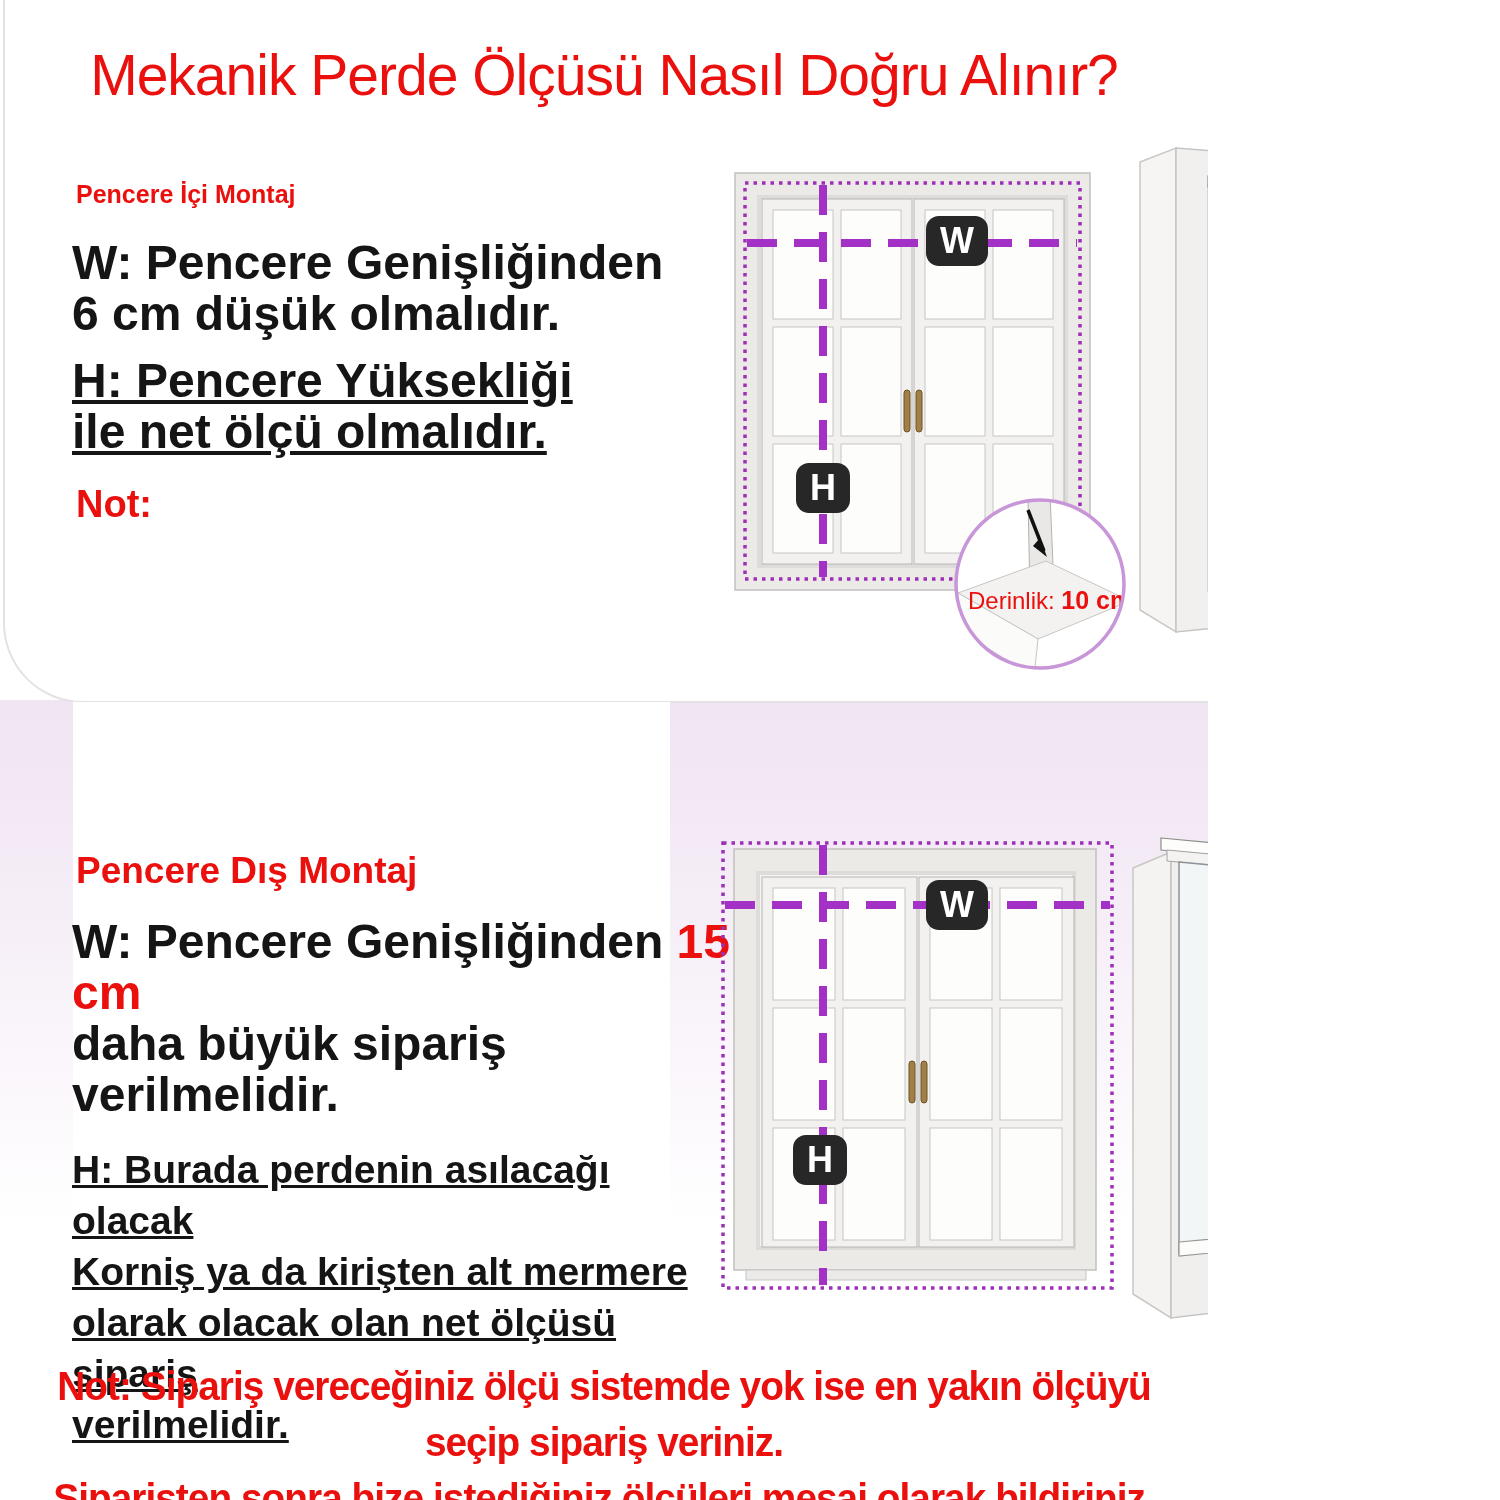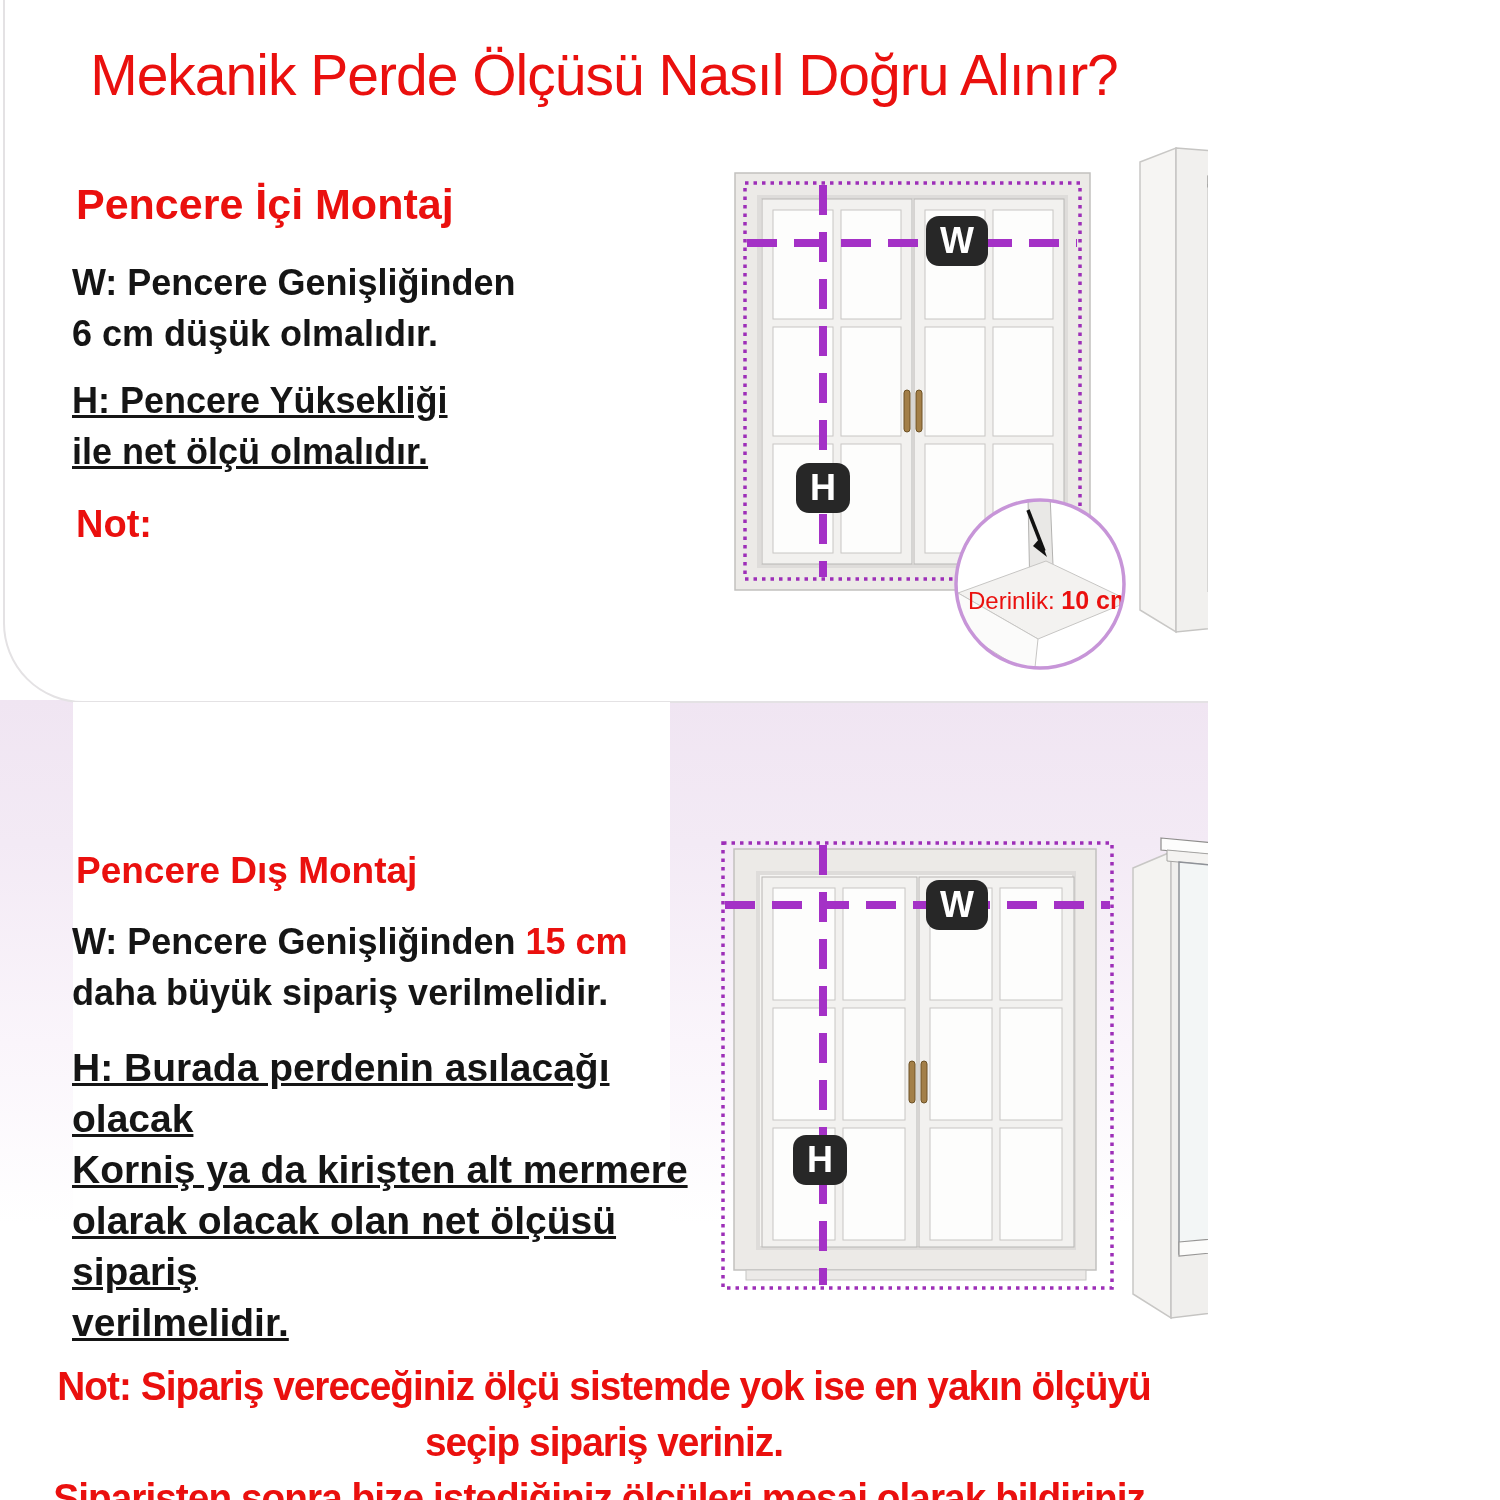--- a/index.html
+++ b/index.html
@@ -20,23 +20,23 @@
     position:absolute;left:73px;top:702px;width:597px;height:560px;background:#ffffff;
   }
   
   .title{
     position:absolute;left:0;right:0;top:42px;text-align:center;
     font-size:57px;font-weight:400;letter-spacing:-1px;color:#ea100e;white-space:nowrap;
   }
   .sec{position:absolute;left:72px;width:660px;}
   .sec-1{top:180px;}
   .sec-2{top:850px;}
-  .sec h2{margin:0;padding-left:4px;font-size:43px;font-weight:bold;color:#ea100e;}
+  .sec h2{margin:0;padding-left:4px;font-size:25px;font-weight:bold;color:#ea100e;}
   .sec-2 h2{font-size:37px;}
-  .sec p{margin:0;font-size:36px;font-weight:bold;line-height:51px;color:#151515;}
+  .sec p{margin:0;font-size:48px;font-weight:bold;line-height:51px;color:#151515;}
   .sec p.pw{margin-top:28px;}
   .sec p.ph{margin-top:16px;text-decoration:underline;}
   .sec-2 p.ph{margin-top:24px;font-size:39px;}
   .sec-2 p.pw{margin-top:24px;}
   .not-label{margin-top:22px !important;font-size:38px !important;color:#ea100e !important;padding-left:4px;}
   .pnote{margin-top:12px !important;padding-left:4px;font-size:39px !important;}
   .red-inline{color:#ea100e;}
   .footer{
     position:absolute;left:0;right:0;top:1358px;text-align:center;color:#ea100e;
     font-weight:bold;font-size:40px;line-height:56px;letter-spacing:-1px;

